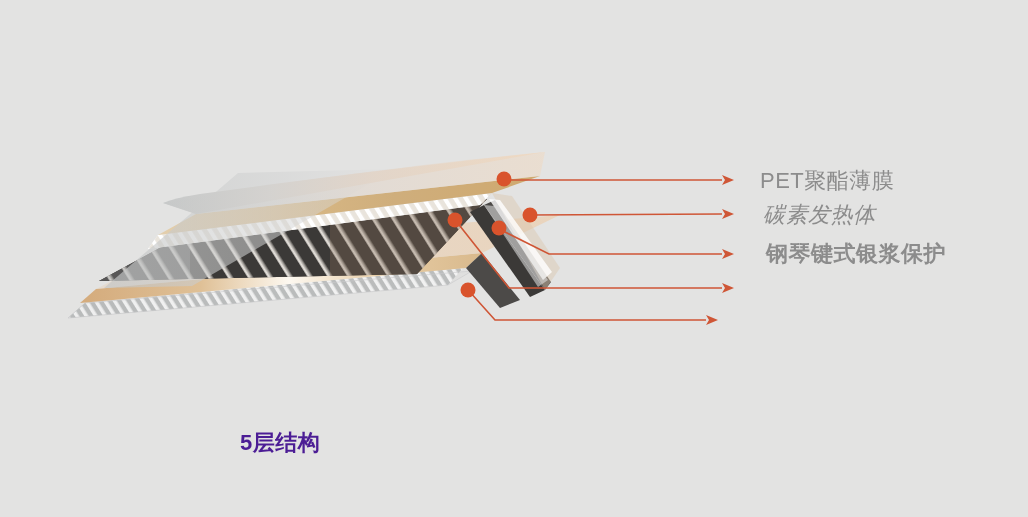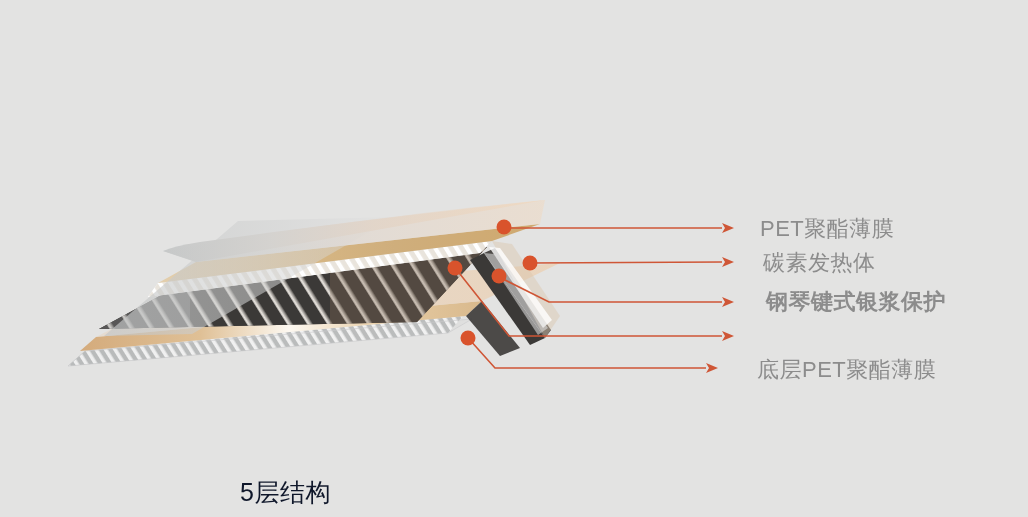--- a/index.html
+++ b/index.html
@@ -12,21 +12,20 @@
     height: 517px;
     position: relative;
     overflow: hidden;
     font-family: "Liberation Sans", "DejaVu Sans", sans-serif;
   }
   #stage {
     position: absolute;
     inset: 0;
     width: 1028px;
     height: 411px;
-    margin-top: 48px;
   }
   #diagram-svg {
     position: absolute;
     left: 0;
     top: 0;
     width: 1028px;
     height: 517px;
     display: block;
   }
   .callout-label {
@@ -34,25 +33,26 @@
     color: #8c8c8c;
     font-size: 22px;
     line-height: 1;
     white-space: nowrap;
     letter-spacing: 0.5px;
   }
   #caption {
     position: absolute;
     left: 240px;
     top: 432px;
-    color: #0f172a;
-    font-size: 25px;
+    color: #4c1d95;
+    font-size: 22px;
     line-height: 1;
     white-space: nowrap;
     letter-spacing: 0.5px;
+    font-weight: bold;
   }
 </style>
 </head>
 <body>
 
 <div id="stage">
 
   <svg id="diagram-svg" viewBox="0 0 1028 517">
     <defs>
 
@@ -218,22 +218,21 @@
       <circle cx="504" cy="179" r="7.5"></circle>
       <circle cx="530" cy="215" r="7.5"></circle>
       <circle cx="499" cy="228" r="7.5"></circle>
       <circle cx="455" cy="220" r="7.5"></circle>
       <circle cx="468" cy="290" r="7.5"></circle>
     </g>
   </svg>
 
   <div class="callout-label" style="left:760px; top:170px;">PET聚酯薄膜</div>
 
-  <div class="callout-label" style="left:763px; top:204px;">碳素发热体</div>
+  <div class="callout-label" style="left:763px; top:204px;font-style:italic;">碳素发热体</div>
 
   <div class="callout-label" style="left:766px; top:243px;font-weight:bold;">钢琴键式银浆保护</div>
 
 
-  <div class="callout-label" style="left:757px; top:311px;">底层PET聚酯薄膜</div>
 
   <div id="caption">5层结构</div>
 
 </div>
 
 </body></html>

